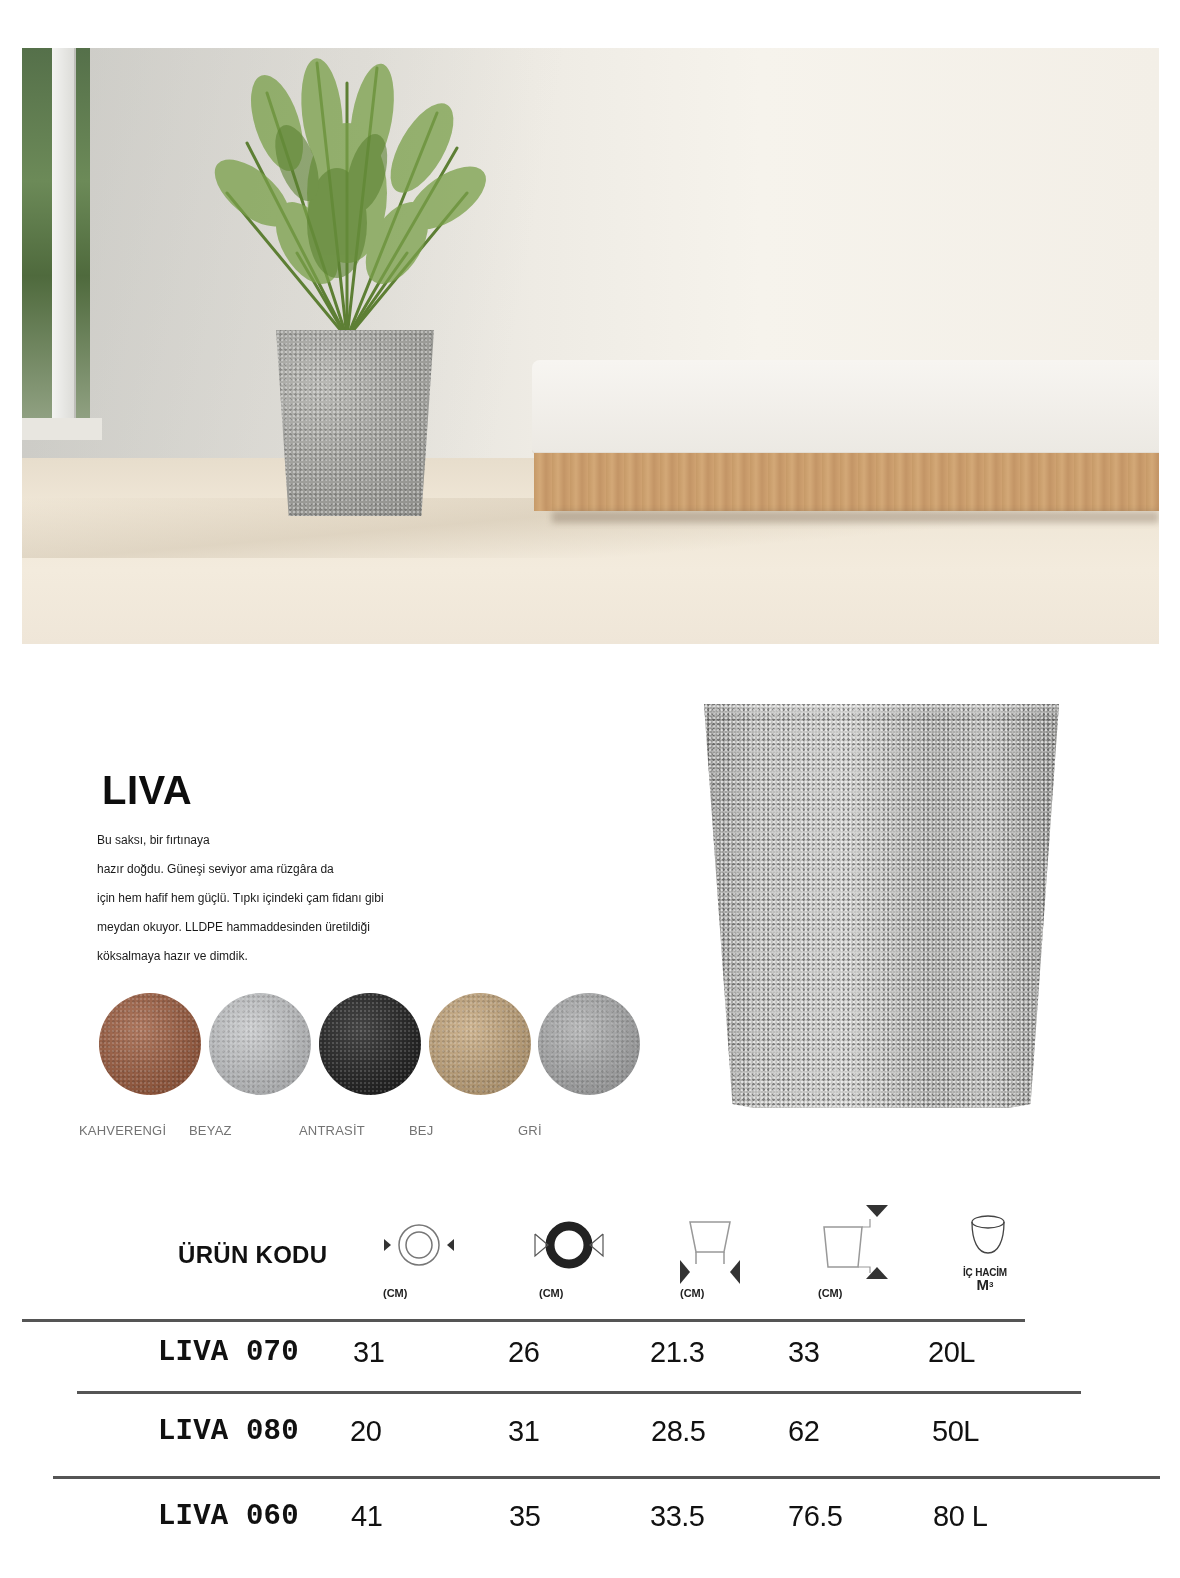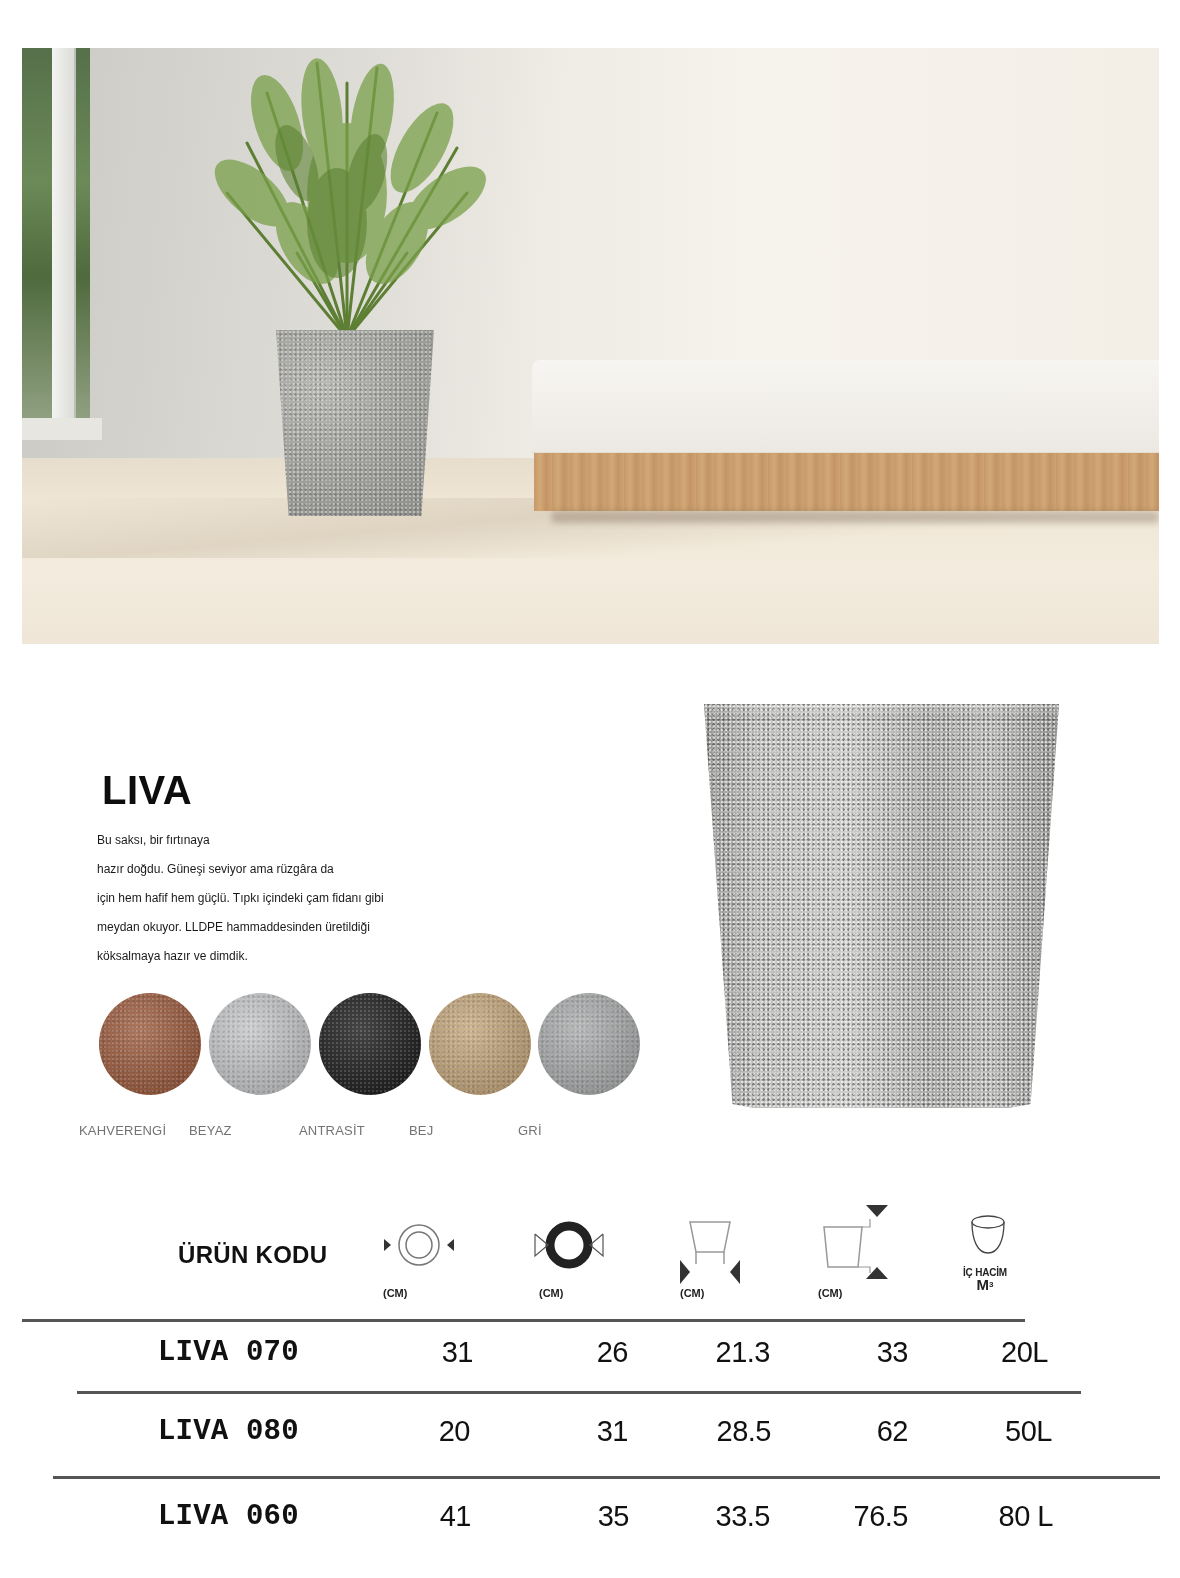--- a/index.html
+++ b/index.html
@@ -62,21 +62,21 @@
   .th-code { position: absolute; left: 157px; top: 1241px; font-family: "Liberation Sans", sans-serif; font-weight: 700; font-size: 24px; color: #111; letter-spacing: 0.3px; margin-left: 21px; }
   .spec-icon { position: absolute; }
   .unit { position: absolute; font-family: "Liberation Sans", sans-serif; font-weight: 700; font-size: 11px; color: #222; text-align: left; width: 60px; }
   .unit-vol { position: absolute; left: 950px; top: 1267px; width: 70px; text-align: center; font-family: "Liberation Sans", sans-serif; font-weight: 700; color: #222; }
   .unit-vol .l1 { display: block; font-size: 10px; letter-spacing: -0.2px; }
   .unit-vol .l2 { display: block; font-size: 15px; line-height: 14px; }
   .unit-vol sup { font-size: 8px; vertical-align: top; }
 
   .rule { position: absolute; height: 3px; background: #555; }
   .row { position: absolute; left: 0; width: 1180px; height: 50px; }
-  .cell { position: absolute; top: 0; font-family: "Liberation Sans", sans-serif; font-size: 29px; color: #111; text-align: right; width: 120px; letter-spacing: -0.5px; }
+  .cell { position: absolute; top: 0; font-family: "Liberation Sans", sans-serif; font-size: 29px; color: #111; text-align: left; width: 120px; letter-spacing: -0.5px; }
   .cell.code { text-align: left; width: 200px; font-weight: 700; letter-spacing: 0.2px; font-family: Liberation Mono, monospace; }
 </style>
 </head>
 <body>
 
 <div class="hero">
   <div class="wall-shadow"></div>
   <div class="window"></div>
   <div class="window-frame"></div>
   <div class="window-sill"></div>

